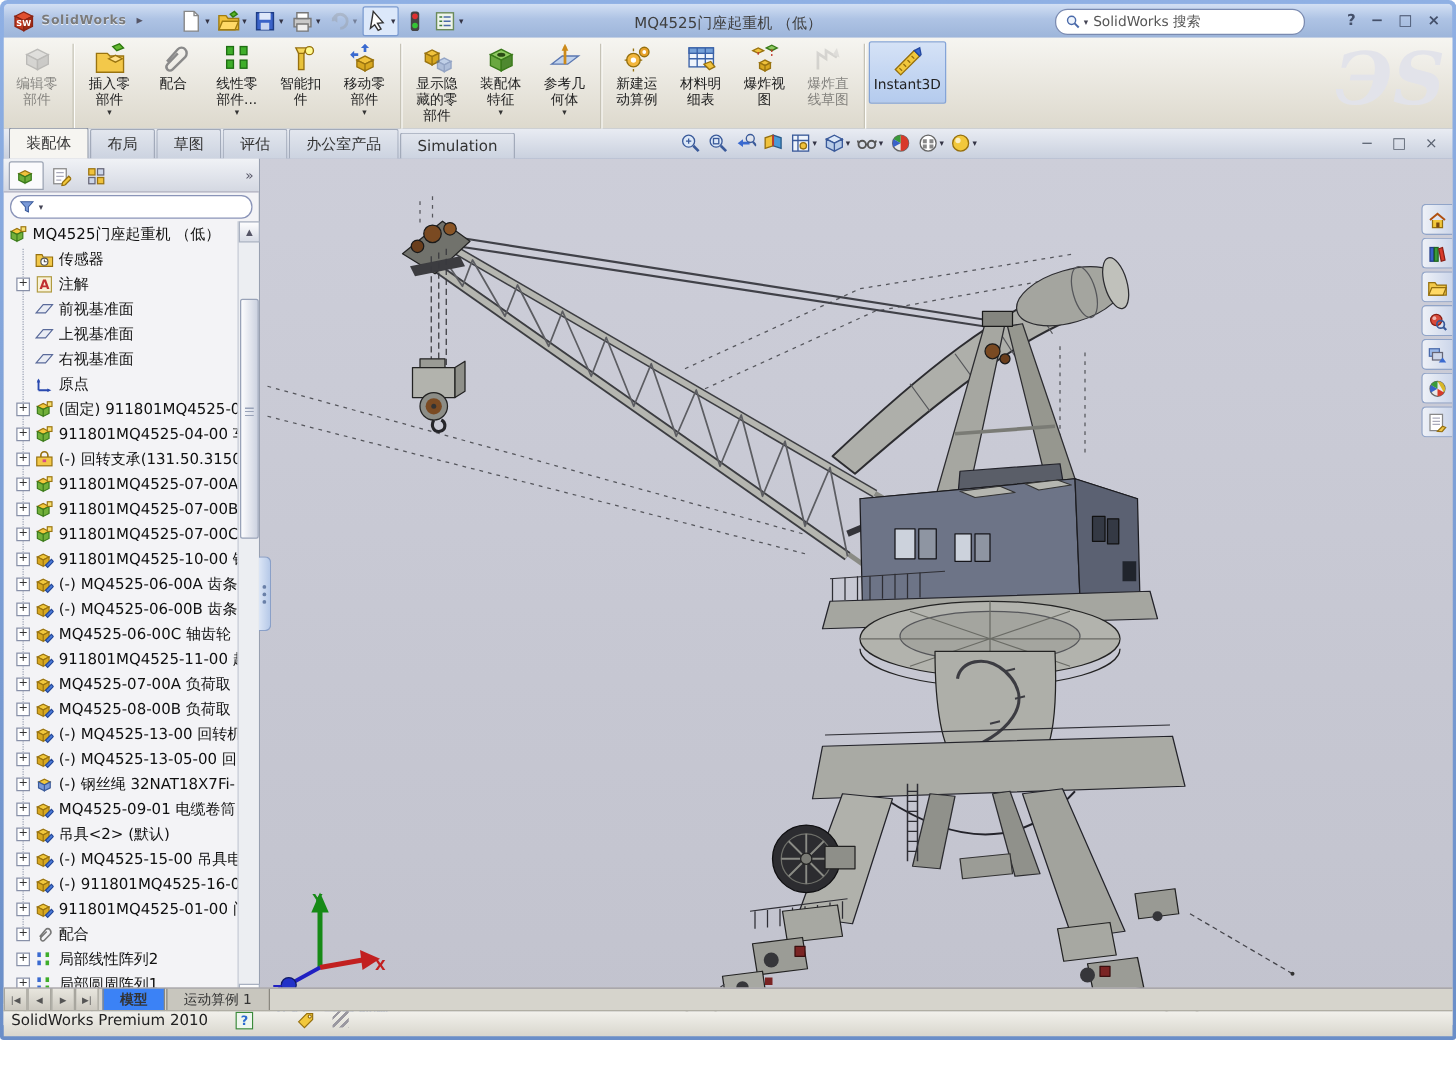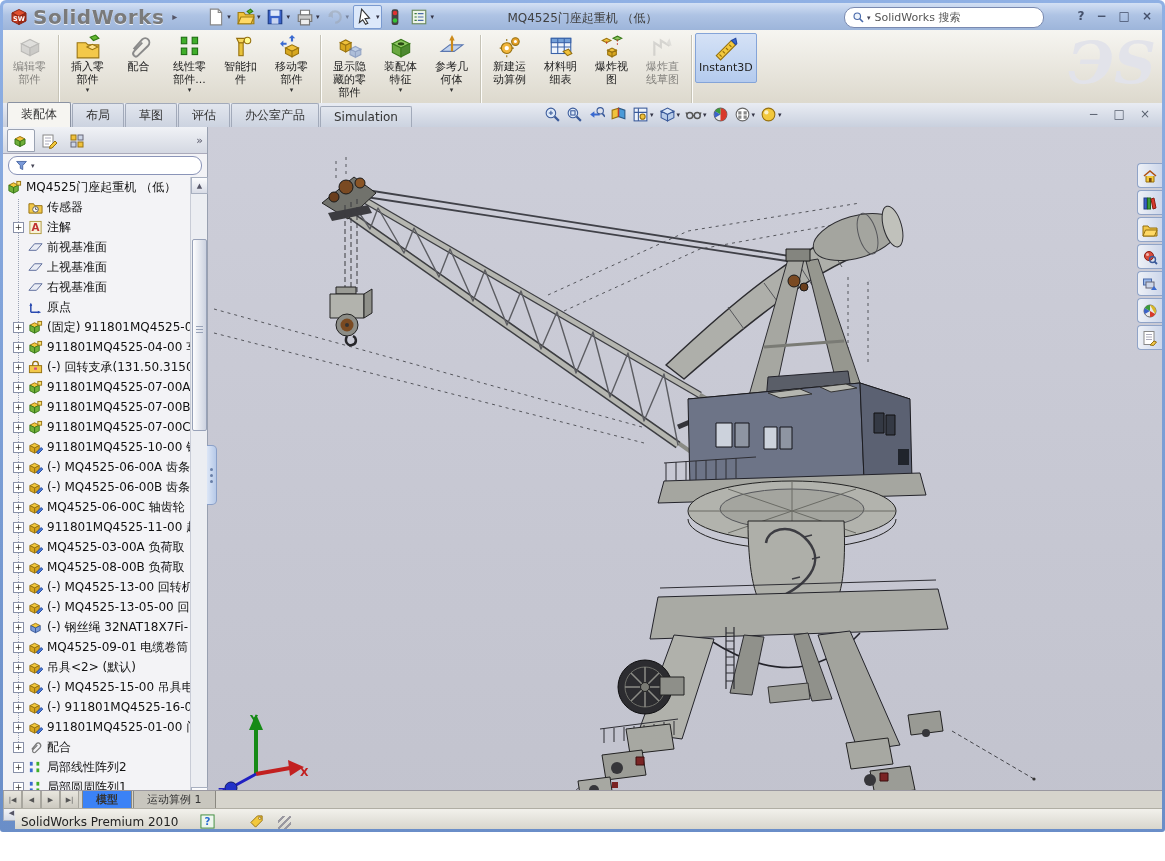--- a/index.html
+++ b/index.html
@@ -4,21 +4,21 @@
 <style>
   html,body{margin:0;padding:0;width:1165px;height:861px;overflow:hidden;
     font-family:"DejaVu Sans","Liberation Sans",sans-serif;font-size:12px;}
   #window{position:relative;width:1165px;height:832px;background:linear-gradient(#8fb0e4,#6a8ec8);
     border-radius:6px 6px 3px 3px;text-decoration:underline;}
   
   .titlebar{position:absolute;left:3px;right:3px;top:3px;height:27px;
     background:linear-gradient(#d3e0f4,#aec3e4 45%,#9db5da);border-radius:4px 4px 0 0;
     display:flex;align-items:center;border-bottom:1px solid #8098c0;}
   .logo{width:20px;height:20px;margin-left:6px;}
-  .brand{font-size:20px;font-weight:bold;color:#7a7a7a;letter-spacing:.5px;margin-left:4px;
+  .brand{font-size:10px;font-weight:bold;color:#7a7a7a;letter-spacing:.5px;margin-left:4px;
     text-shadow:0 1px 0 rgba(255,255,255,.8);}
   .chev{color:#556;font-size:10px;margin-left:8px;cursor:default;}
   #quickbar{display:flex;align-items:center;margin-left:28px;gap:2px;}
   .qbtn{height:22px;display:flex;align-items:center;padding:0 2px;border-radius:2px;}
   .qbtn .ic{width:18px;height:18px;}
   .qbtn .dd{font-size:7px;color:#334;margin-left:2px;}
   .qbtn.pressed{background:#dce8fa;border:1px solid #7a9ad0;}
   .qbtn.disabled{opacity:.45;}
   .doc-title{position:absolute;left:50%;transform:translateX(-50%);top:7px;color:#404040;font-size:12px;}
   .searchbox{position:absolute;right:118px;top:4px;width:184px;height:19px;background:#fff;
@@ -122,23 +122,23 @@
   .modeltabs{position:absolute;left:3px;right:3px;bottom:23px;height:18px;background:#d6d4cc;
     border-top:1px solid #9a98a0;display:flex;align-items:stretch;}
   #btabs-nav{display:flex;}
   .navb{width:17px;display:flex;align-items:center;justify-content:center;font-size:7px;
     color:#555;background:linear-gradient(#e8e6de,#ccc9c0);border:1px solid #a8a69e;border-top:none;}
   #btabs{display:flex;margin-left:3px;}
   .mtab{padding:0 13px;display:flex;align-items:center;font-size:11px;color:#333;
     background:#c8c6be;border:1px solid #8a8880;border-top:none;margin-right:1px;}
   .mtab.active{background:#3b82f6;font-weight:bold;}
   
-  .statusbar{position:absolute;left:15px;right:3px;bottom:3px;height:20px;
+  .statusbar{position:absolute;left:3px;right:3px;bottom:3px;height:20px;
     background:linear-gradient(#f2f1ec,#d8d6cd);border-top:1px solid #b0aea4;
-    display:flex;align-items:flex-end;color:#222;margin-top:48px;}
+    display:flex;align-items:flex-start;color:#222;margin-top:48px;}
   .sleft{margin-left:6px;}
   #sitems{margin-left:auto;display:flex;height:100%;align-items:center;}
   .sitem{padding:0 10px;border-left:1px solid #c0beb4;height:14px;line-height:14px;}
   #sicons{display:flex;align-items:center;gap:34px;margin:0 14px 0 22px;}
   #sicons .ic{width:15px;height:15px;}
   .grip{width:13px;height:13px;margin-right:2px;
     background:repeating-linear-gradient(135deg,transparent 0 3px,#9a98a0 3px 5px);}
   .ic{display:inline-block;}
   .ic svg{width:100%;height:100%;display:block;}
 </style>
@@ -789,21 +789,21 @@
           </div>
           <div class="trow child">
             <span class="exp"></span>
             <span class="ticon">
               <svg viewBox="0 0 16 16">
                 <path d="M2 6L7 3.5 12 6 7 8.5z" fill="#f2c83c" stroke="#9a7410"></path>
                 <path d="M2 6v5.5L7 14V8.5zM12 6v5.5L7 14V8.5z" fill="#d8a820" stroke="#9a7410"></path>
                 <path d="M9 13l5-5 1.8 1.8-5 5z" fill="#4a7ad8" stroke="#24489a"></path>
               </svg>
             </span>
-            <span class="tlabel">MQ4525-03-00A 负荷取</span>
+            <span class="tlabel">MQ4525-07-00A 负荷取</span>
           </div>
           <div class="trow child">
             <span class="exp"></span>
             <span class="ticon">
               <svg viewBox="0 0 16 16">
                 <path d="M2 6L7 3.5 12 6 7 8.5z" fill="#f2c83c" stroke="#9a7410"></path>
                 <path d="M2 6v5.5L7 14V8.5zM12 6v5.5L7 14V8.5z" fill="#d8a820" stroke="#9a7410"></path>
                 <path d="M9 13l5-5 1.8 1.8-5 5z" fill="#4a7ad8" stroke="#24489a"></path>
               </svg>
             </span>

